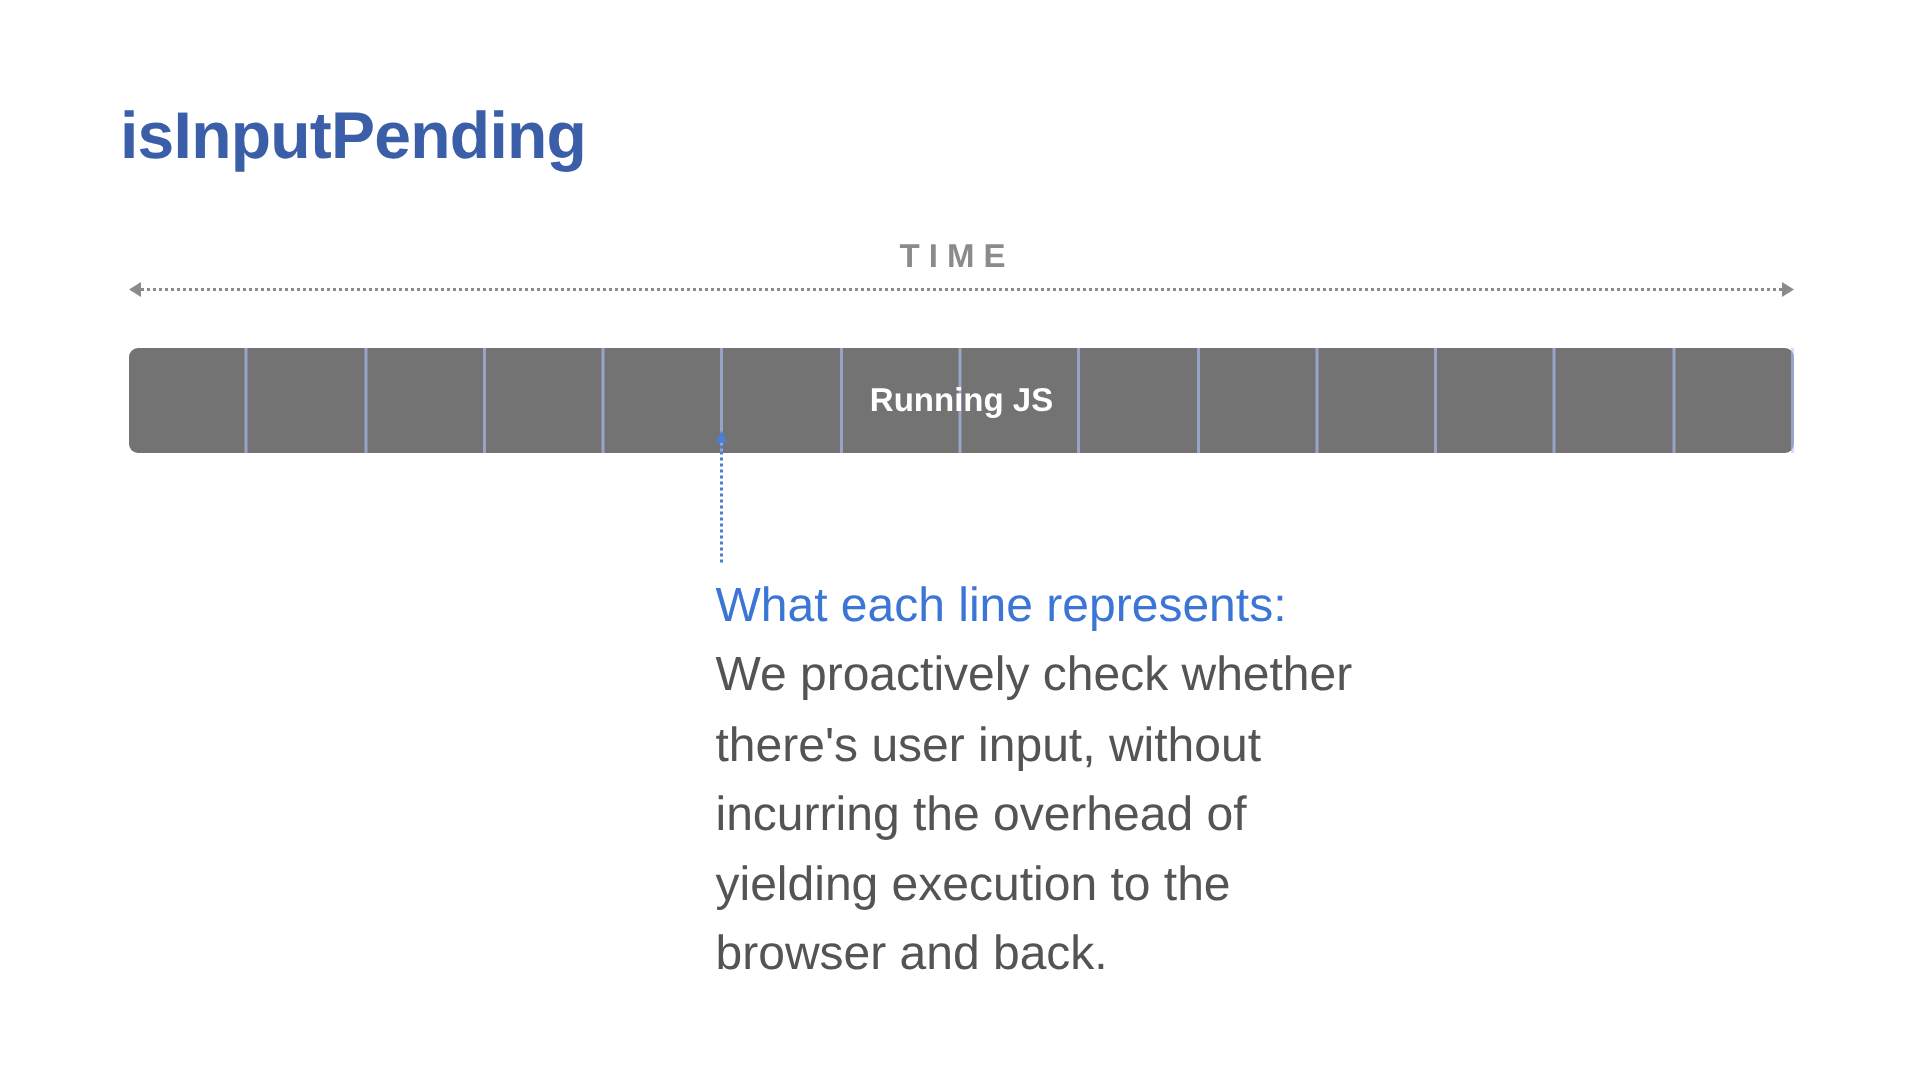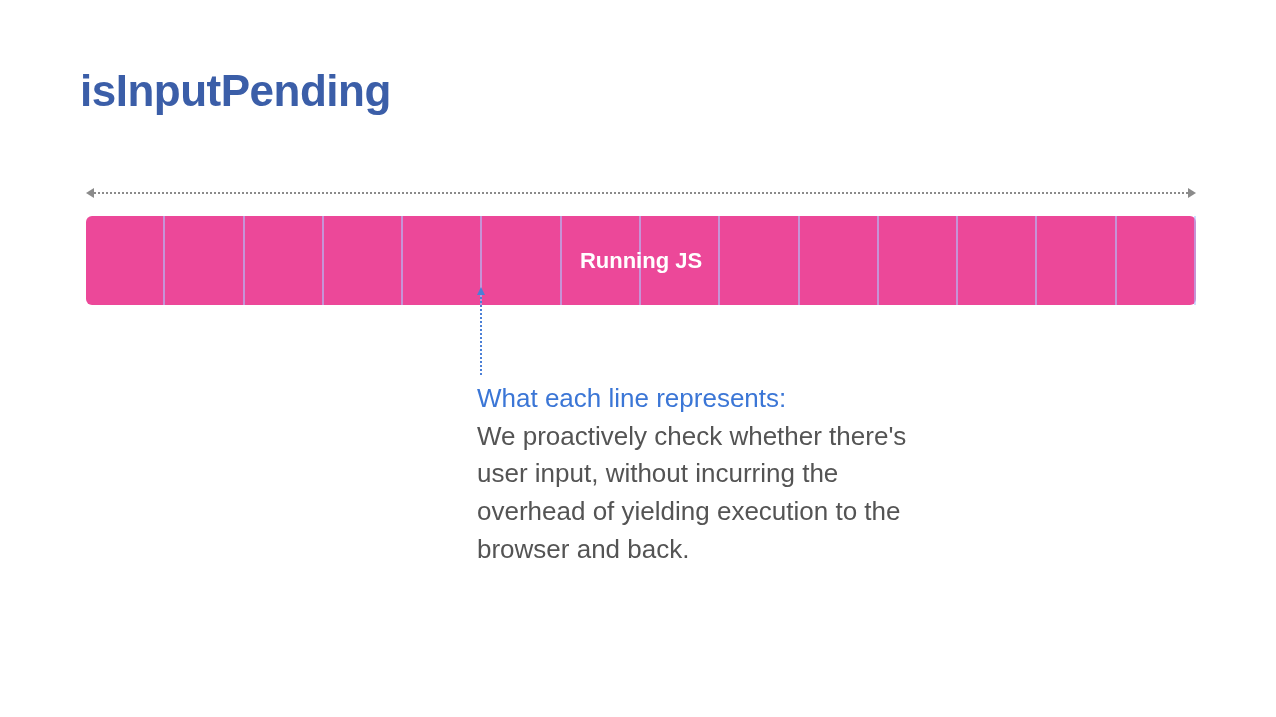--- a/index.html
+++ b/index.html
@@ -69,24 +69,24 @@
     border-right: 8px solid #8b8b8b;
   }
   .time-arrow .head.right {
     right: 0;
     border-left: 8px solid #8b8b8b;
   }
 
   .bar {
     position: absolute;
     left: 86px;
-    top: 216px;
+    top: 232px;
     width: 1110px;
-    height: 89px;
-    background: #ec4899;
+    height: 70px;
+    background: #737373;
     border-radius: 6px;
     display: flex;
   }
   .bar .seg {
     flex: 1 1 0;
     border-right: 2px solid rgba(173,199,255,0.6);
     box-sizing: border-box;
   }
   .bar .seg:last-child {
     border-right: none;
@@ -123,35 +123,36 @@
     border-left: 4px solid transparent;
     border-right: 4px solid transparent;
     border-bottom: 8px solid #4b7fd6;
   }
 
   .caption {
     position: absolute;
     left: 477px;
     top: 380px;
     width: 430px;
-    font-size: 26px;
+    font-size: 32px;
     line-height: 1.45;
     color: #545454;
   }
   .caption .lead {
     color: #3b76d6;
   }
 </style>
 </head>
 <body>
 
 <div class="slide">
 
   <div class="title">isInputPending</div>
 
+  <div class="time-label">TIME</div>
 
   <div class="time-arrow">
     <div class="head left"></div>
     <div class="shaft"></div>
     <div class="head right"></div>
   </div>
 
   <div class="bar" id="bar">
     <div class="seg"></div>
       <div class="seg"></div>

